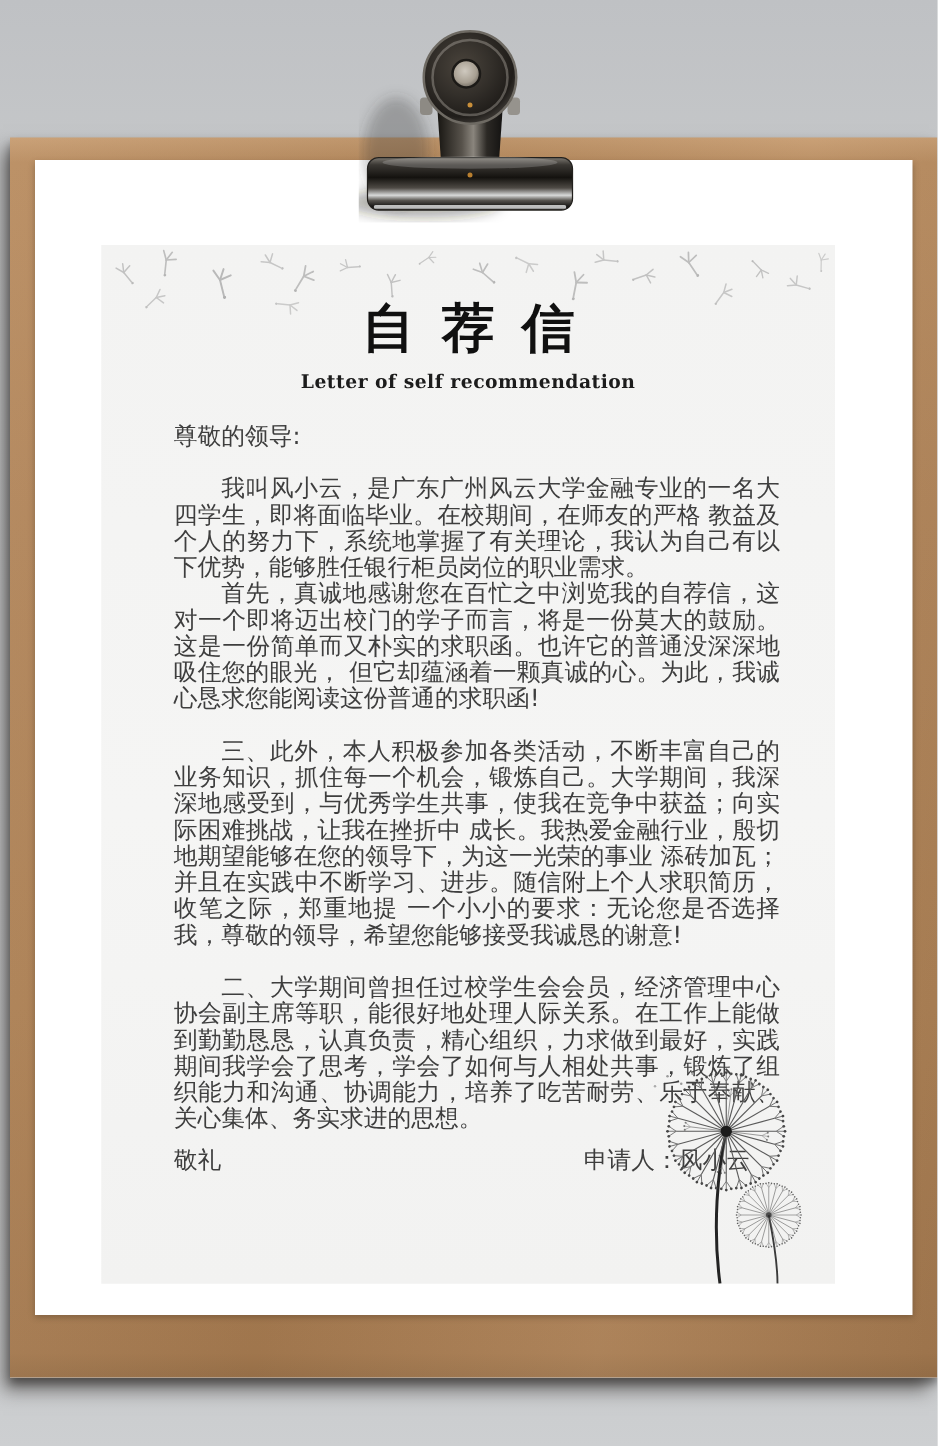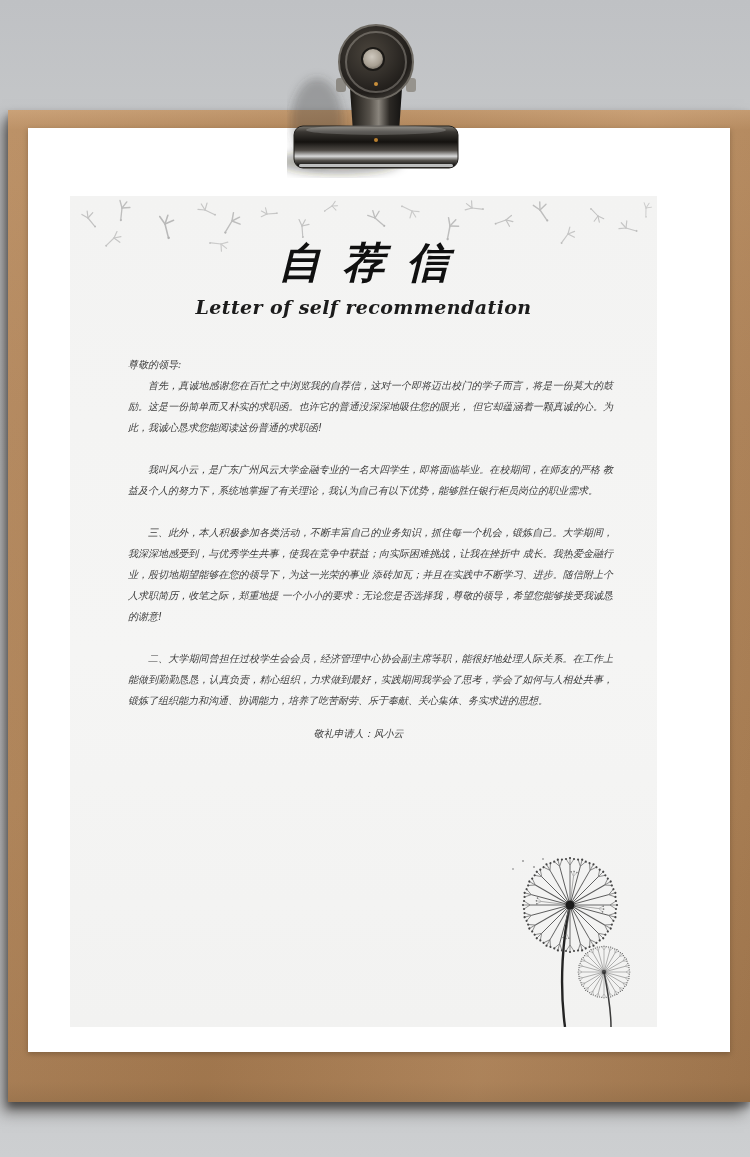--- a/index.html
+++ b/index.html
@@ -25,46 +25,46 @@
   }
   
   .paper {
     position:absolute; left:28px; top:128px; width:702px; height:924px;
     background:#ffffff;
     box-shadow:0 2px 5px rgba(60,45,30,0.35);
     z-index:2;
   }
   
   .page {
-    position:absolute; left:70px; top:196px; width:587px; height:831px;
+    position:absolute; left:81px; top:196px; width:587px; height:831px;
     background:linear-gradient(180deg,#f3f3f2 0%,#f5f5f4 55%,#f2f2f1 100%);
-    z-index:3; overflow:hidden;font-style:italic;
+    z-index:3; overflow:hidden;
   }
   .seeds-top { position:absolute; top:0; left:0; width:100%; height:80px; }
   .page-title {
     position:relative; margin-top:44px; text-align:center;
     font-family:"DejaVu Serif","Liberation Serif",serif;
     font-weight:700; font-size:42px; color:#101010;
     letter-spacing:22px; padding-left:22px; line-height:1.1;
   }
   .page-subtitle {
     margin-top:10px; text-align:center;
     font-family:"DejaVu Serif","Liberation Serif",serif;
-    font-weight:700; font-size:19px; color:#1c1c1c; letter-spacing:0.4px;
+    font-weight:700; font-size:15px; color:#1c1c1c; letter-spacing:0.4px;
   }
   .letter-body {
-    margin-top:36px; padding:0 44px 0 58px;
-    font-size:10px; line-height:21px; color:#3e3e3e;
+    margin-top:25px; padding:0 44px 0 58px;
+    font-size:19px; line-height:21px; color:#3e3e3e;
     text-align:justify;
   }
   .letter-body p.indent { text-indent:2em; }
   .letter-body p.gap { margin-top:21px; }
   .close-respect { text-indent:2em; margin-top:21px; }
   .close-row {
-    display:flex; justify-content:center; align-items:flex-start;
+    display:flex; justify-content:space-between; align-items:flex-start;
     margin-top:12px; padding-right:24px;
   }
   .dandelion-wrap {
     position:absolute; right:6px; bottom:0; width:212px; height:180px; z-index:4;
   }
   .clip-wrap {
     position:absolute; left:287px; top:22px; width:178px; height:156px; z-index:6;
   }
 </style>
 </head>
@@ -108,22 +108,22 @@
       <use href="#seed" transform="translate(528,20) rotate(160) scale(0.9)" opacity="0.55"></use>
       <use href="#seed" transform="translate(556,32) rotate(-50)" opacity="0.5"></use>
       <use href="#seed" transform="translate(576,12) rotate(25) scale(0.8)" opacity="0.45"></use>
     </svg>
 
     <h1 class="page-title">自荐信</h1>
     <div class="page-subtitle">Letter of self recommendation</div>
 
     <div class="letter-body">
       <p>尊敬的领导:</p>
+      <p class="indent gap">我叫风小云，是广东广州风云大学金融专业的一名大四学生，即将面临毕业。在校期间，在师友的严格 教益及个人的努力下，系统地掌握了有关理论，我认为自己有以下优势，能够胜任银行柜员岗位的职业需求。</p>
       <p class="indent">首先，真诚地感谢您在百忙之中浏览我的自荐信，这对一个即将迈出校门的学子而言，将是一份莫大的鼓励。这是一份简单而又朴实的求职函。也许它的普通没深深地吸住您的眼光， 但它却蕴涵着一颗真诚的心。为此，我诚心恳求您能阅读这份普通的求职函!</p>
-      <p class="indent gap">我叫风小云，是广东广州风云大学金融专业的一名大四学生，即将面临毕业。在校期间，在师友的严格 教益及个人的努力下，系统地掌握了有关理论，我认为自己有以下优势，能够胜任银行柜员岗位的职业需求。</p>
       <p class="indent gap">三、此外，本人积极参加各类活动，不断丰富自己的业务知识，抓住每一个机会，锻炼自己。大学期间，我深深地感受到，与优秀学生共事，使我在竞争中获益；向实际困难挑战，让我在挫折中 成长。我热爱金融行业，殷切地期望能够在您的领导下，为这一光荣的事业 添砖加瓦；并且在实践中不断学习、进步。随信附上个人求职简历，收笔之际，郑重地提 一个小小的要求：无论您是否选择我，尊敬的领导，希望您能够接受我诚恳的谢意!</p>
       <p class="indent gap">二、大学期间曾担任过校学生会会员，经济管理中心协会副主席等职，能很好地处理人际关系。在工作上能做到勤勤恳恳，认真负责，精心组织，力求做到最好，实践期间我学会了思考，学会了如何与人相处共事，锻炼了组织能力和沟通、协调能力，培养了吃苦耐劳、乐于奉献、关心集体、务实求进的思想。</p>
       <div class="close-row">
         <span>敬礼</span>
         <span>申请人：风小云</span>
       </div>
     </div>
 
     <svg class="dandelion-wrap" viewBox="0 0 212 180" aria-hidden="true">
       <defs>

